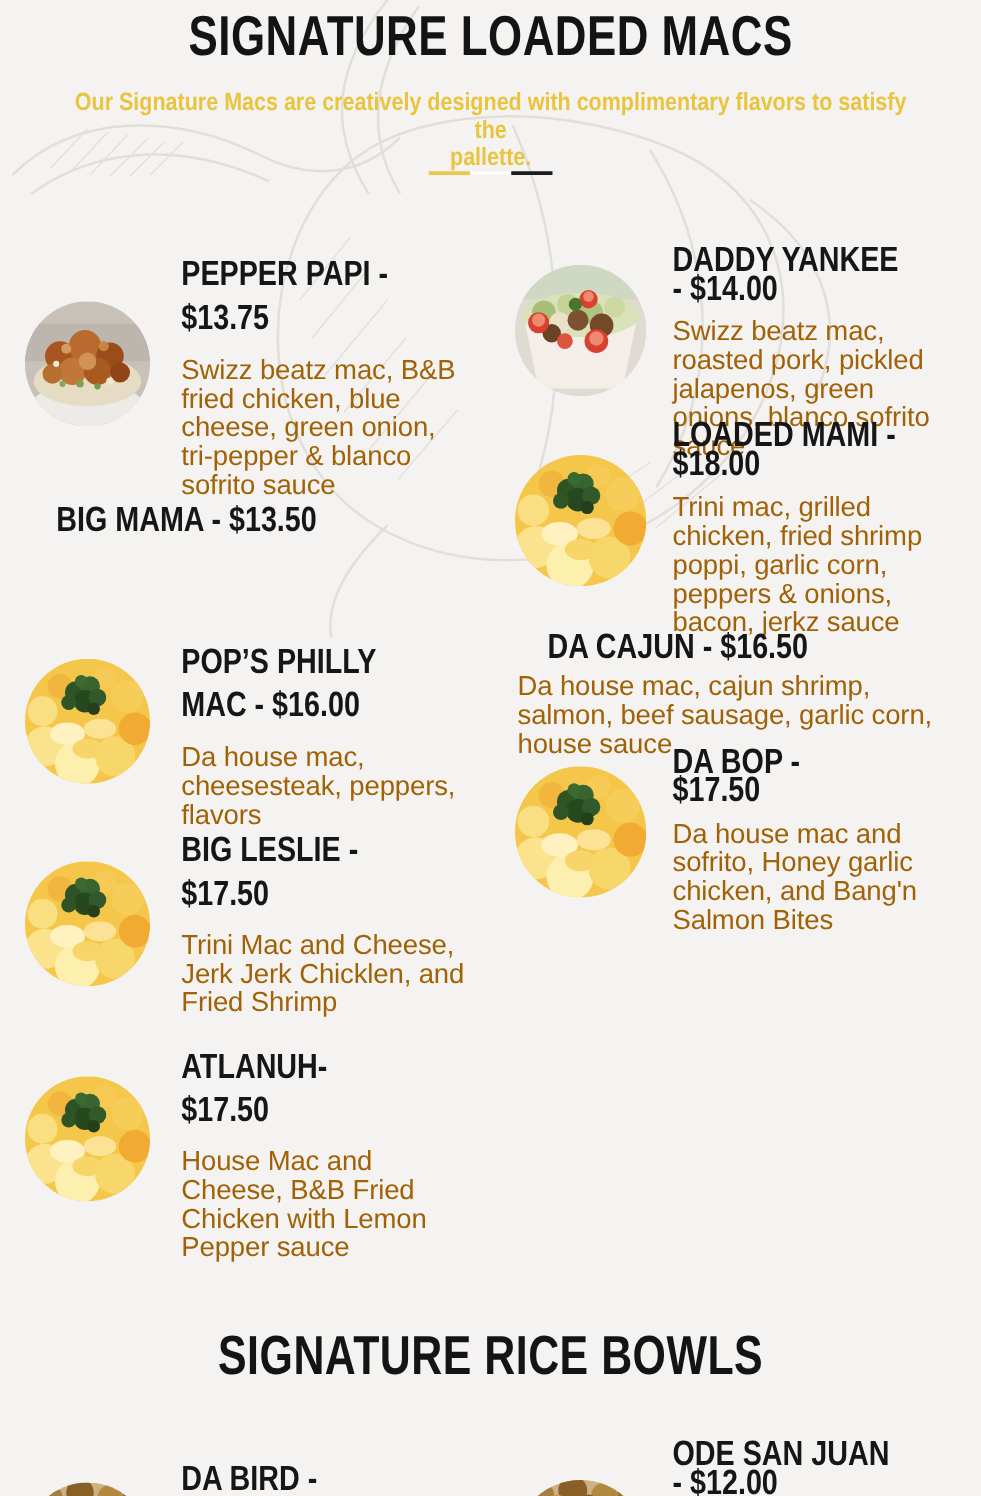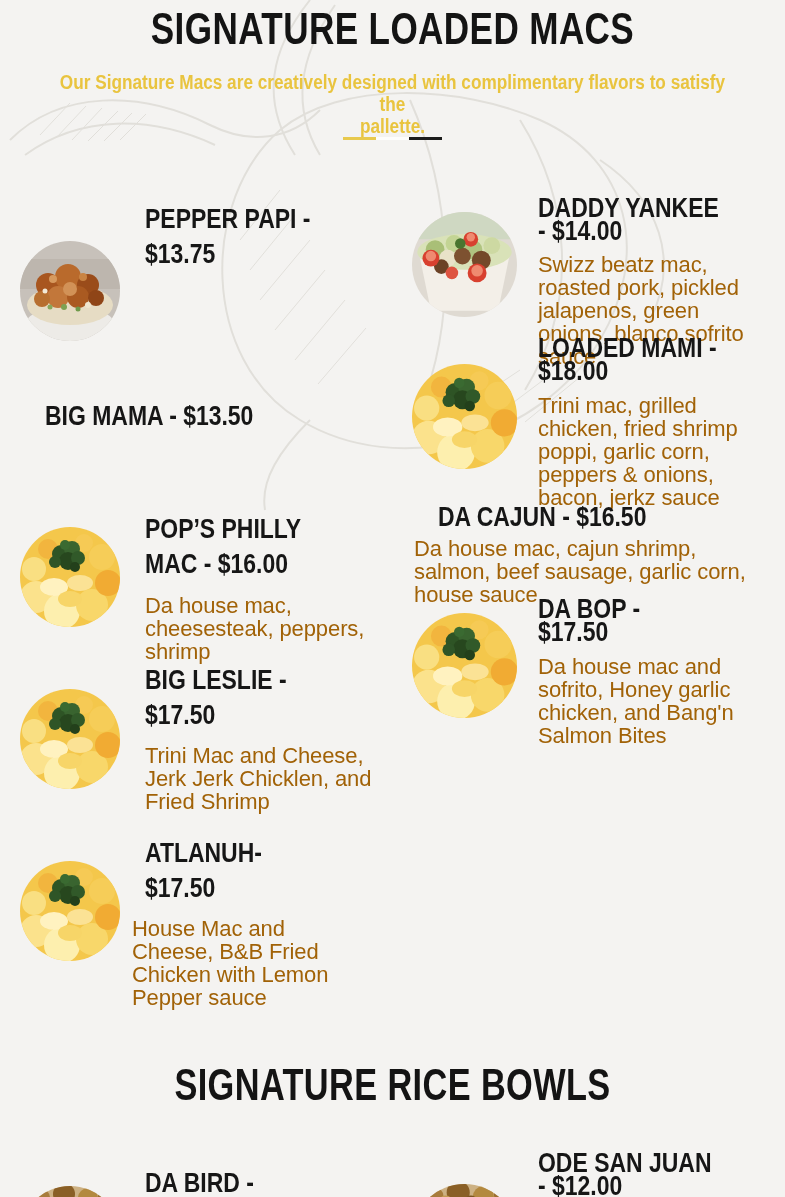--- a/index.html
+++ b/index.html
@@ -27,21 +27,21 @@
   .d{position:absolute;margin:0;font-size:22px;line-height:23px;color:#a16207;letter-spacing:-.1px;}
   
   .ph{position:absolute;width:100px;height:100px;border-radius:50%;overflow:hidden;}
   .ph.r{width:105px;height:105px;}
   .ph svg{display:block;width:100%;height:100%;}
   
   .pp-t{left:145px;top:201px}.pp-ph{left:20px;top:241px}.pp-d{left:145px;top:284px;width:226px}
   .bm-t{left:45px;top:398px}.bm-d{left:45px;top:444px;width:332px}
   .ppm-t{left:145px;top:511px}.ppm-ph{left:20px;top:527px}.ppm-d{left:145px;top:594px;width:232px}
   .bl-t{left:145px;top:662px}.bl-ph{left:20px;top:689px}.bl-d{left:145px;top:744px;width:232px}
-  .at-t{left:145px;top:835px}.at-ph{left:20px;top:861px}.at-d{left:132px;top:917px;width:232px}
+  .at-t{left:145px;top:835px}.at-ph{left:20px;top:861px}.at-d{left:145px;top:917px;width:232px}
   .dy-t{left:538px;top:196px}.dy-ph{left:412px;top:212px}.dy-d{left:538px;top:253px;width:236px}
   .lm-t{left:538px;top:336px}.lm-ph{left:412px;top:364px}.lm-d{left:538px;top:394px;width:238px}
   .dc-t{left:438px;top:499px}.dc-d{left:414px;top:537px;width:338px}
   .db-t{left:538px;top:597px}.db-ph{left:412px;top:613px}.db-d{left:538px;top:655px;width:232px}
   .bird-t{left:145px;top:1165px}.bird-ph{left:20px;top:1186px}
   .osj-t{left:538px;top:1151px}.osj-ph{left:412px;top:1184px}
 </style>
 </head>
 <body>
 
@@ -91,20 +91,21 @@
         <circle cx="58" cy="68" r="2.5" fill="#6f9a4a"></circle>
         <circle cx="30" cy="66" r="2.5" fill="#87a85c"></circle>
         <circle cx="68" cy="64" r="3" fill="#efe6cf"></circle>
         <circle cx="25" cy="50" r="2.5" fill="#f2ead6"></circle>
       </svg>
   </div>
   <h3 class="t pp-t">
     <span>PEPPER PAPI -</span>
     <span>$13.75</span>
   </h3>
+  <p class="d pp-d">Swizz beatz mac, B&amp;B fried chicken, blue cheese, green onion, tri-pepper &amp; blanco sofrito sauce</p>
 
   <h3 class="t bm-t">
     <span>BIG MAMA - $13.50</span>
   </h3>
 
   <div class="ph ppm-ph">
     <svg viewBox="0 0 100 100">
         <rect width="100" height="100" fill="#f4c74b"></rect>
         <circle cx="16" cy="70" r="16" fill="#fbe28c"></circle>
         <circle cx="42" cy="84" r="18" fill="#fdefae"></circle>
@@ -123,21 +124,21 @@
         <circle cx="58" cy="31" r="7" fill="#315929"></circle>
         <circle cx="35" cy="35" r="6" fill="#2f5527"></circle>
         <circle cx="45" cy="18" r="5" fill="#3a6a31"></circle>
         <circle cx="55" cy="40" r="5" fill="#23401b"></circle>
       </svg>
   </div>
   <h3 class="t ppm-t">
     <span>POP’S PHILLY</span>
     <span>MAC - $16.00</span>
   </h3>
-  <p class="d ppm-d">Da house mac, cheesesteak, peppers, shrimp</p>
+  <p class="d ppm-d">Da house mac, cheesesteak, peppers, flavors</p>
 
   <div class="ph bl-ph">
     <svg viewBox="0 0 100 100">
         <rect width="100" height="100" fill="#f4c74b"></rect>
         <circle cx="16" cy="70" r="16" fill="#fbe28c"></circle>
         <circle cx="42" cy="84" r="18" fill="#fdefae"></circle>
         <circle cx="72" cy="78" r="16" fill="#f8d76a"></circle>
         <circle cx="88" cy="56" r="13" fill="#f1ab33"></circle>
         <circle cx="82" cy="30" r="13" fill="#f6cd58"></circle>
         <circle cx="14" cy="42" r="12" fill="#f9df82"></circle>

